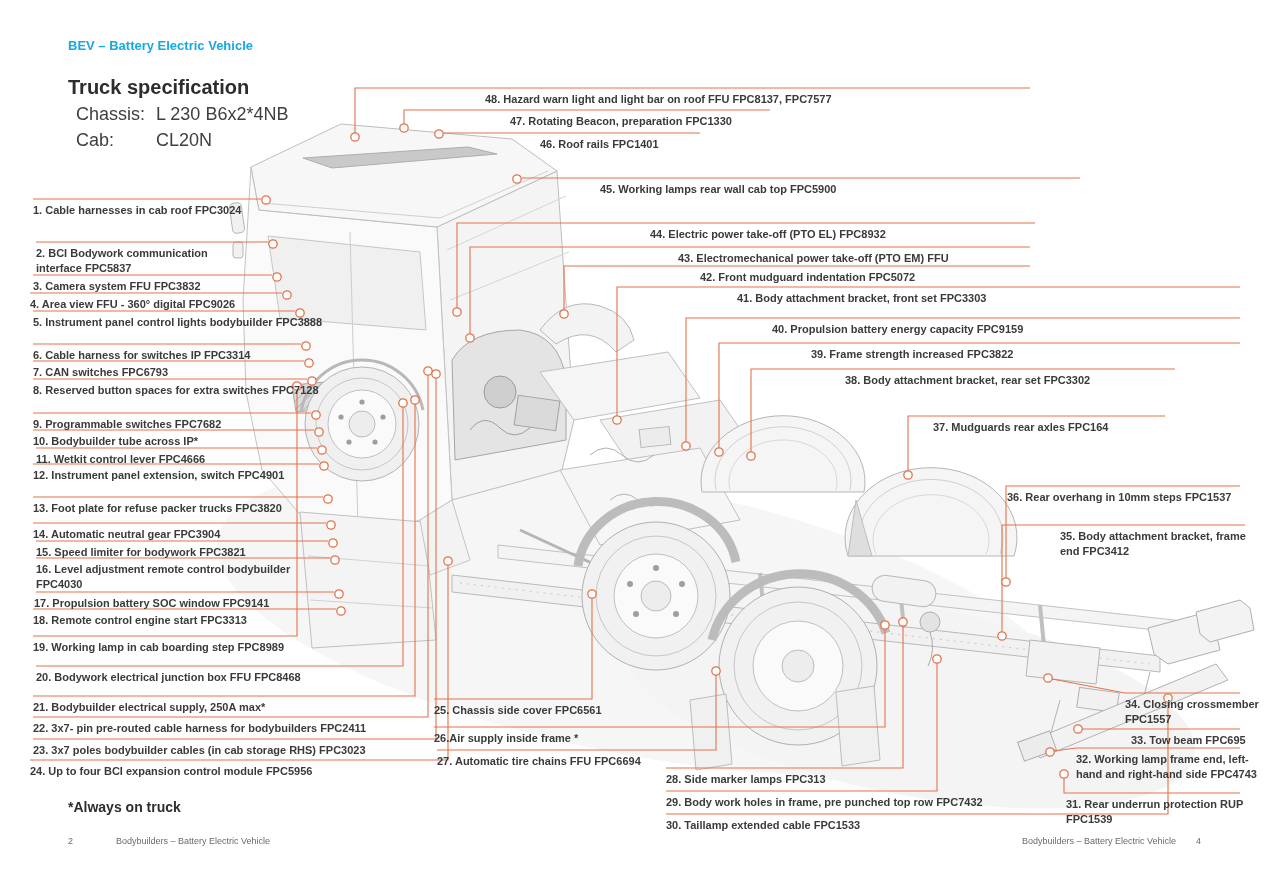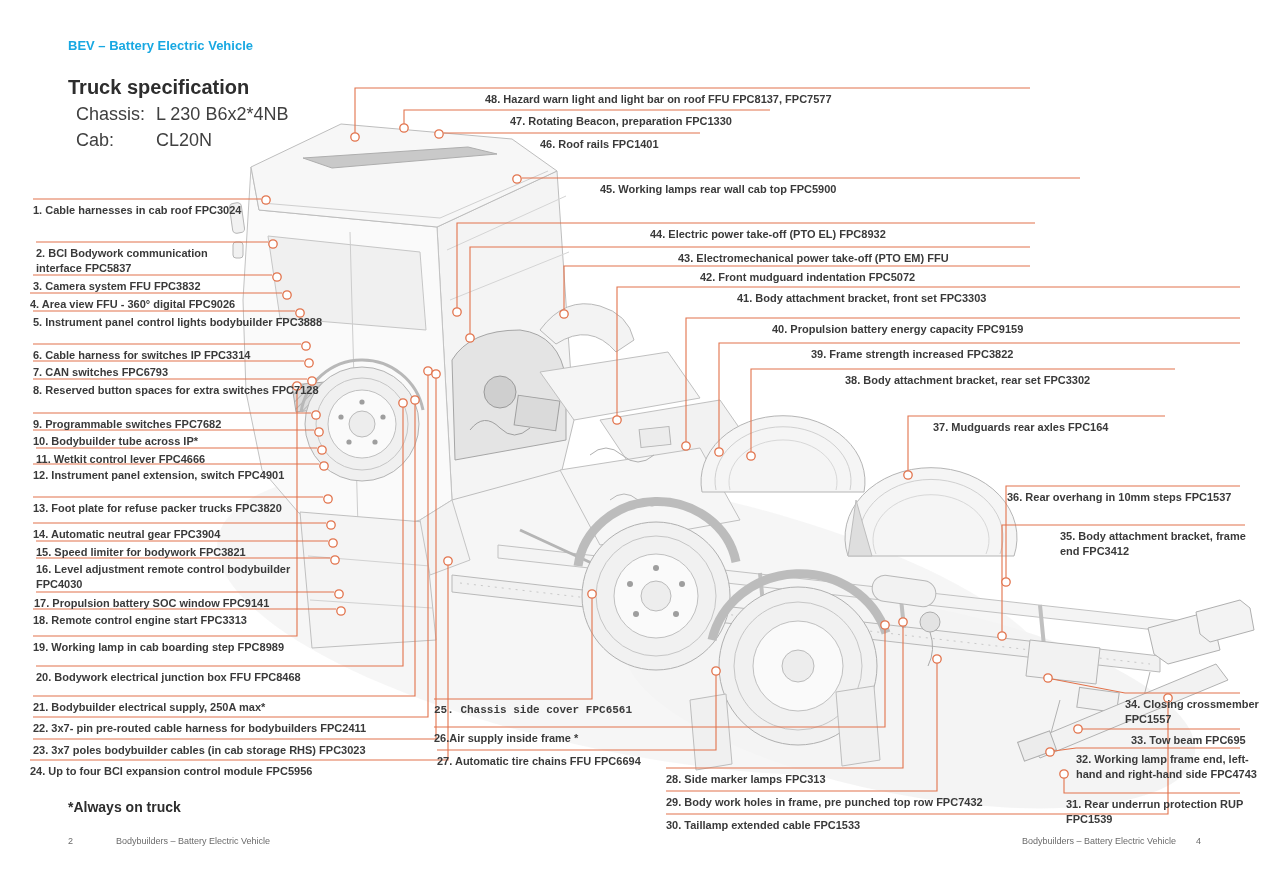--- a/index.html
+++ b/index.html
@@ -270,21 +270,21 @@
       <div class="lbl" style="left: 36px; top: 545px; white-space: nowrap;">15. Speed limiter for bodywork FPC3821</div>
       <div class="lbl" style="left: 36px; top: 562px; width: 270px;">16. Level adjustment remote control bodybuilder FPC4030</div>
       <div class="lbl" style="left: 34px; top: 596px; white-space: nowrap;">17. Propulsion battery SOC window FPC9141</div>
       <div class="lbl" style="left: 33px; top: 613px; white-space: nowrap;">18. Remote control engine start FPC3313</div>
       <div class="lbl" style="left: 33px; top: 640px; white-space: nowrap;">19. Working lamp in cab boarding step FPC8989</div>
       <div class="lbl" style="left: 36px; top: 670px; white-space: nowrap;">20. Bodywork electrical junction box FFU FPC8468</div>
       <div class="lbl" style="left: 33px; top: 700px; white-space: nowrap;">21. Bodybuilder electrical supply, 250A max*</div>
       <div class="lbl" style="left: 33px; top: 721px; white-space: nowrap;">22. 3x7- pin pre-routed cable harness for bodybuilders FPC2411</div>
       <div class="lbl" style="left: 33px; top: 743px; white-space: nowrap;">23. 3x7 poles bodybuilder cables (in cab storage RHS) FPC3023</div>
       <div class="lbl" style="left: 30px; top: 764px; white-space: nowrap;">24. Up to four BCI expansion control module FPC5956</div>
-      <div class="lbl" style="left: 434px; top: 703px; white-space: nowrap; font-family: Liberation Mono, monospace;">25. Chassis side cover FPC6561</div>
+      <div class="lbl" style="left: 434px; top: 703px; white-space: nowrap;">25. Chassis side cover FPC6561</div>
       <div class="lbl" style="left: 434px; top: 731px; white-space: nowrap;">26.Air supply inside frame *</div>
       <div class="lbl" style="left: 437px; top: 754px; white-space: nowrap;">27. Automatic tire chains FFU FPC6694</div>
       <div class="lbl" style="left: 666px; top: 772px; white-space: nowrap;">28. Side marker lamps FPC313</div>
       <div class="lbl" style="left: 666px; top: 795px; white-space: nowrap;">29. Body work holes in frame, pre punched top row FPC7432</div>
       <div class="lbl" style="left: 666px; top: 818px; white-space: nowrap;">30. Taillamp extended cable FPC1533</div>
       <div class="lbl" style="left: 1066px; top: 797px; width: 200px;">31. Rear underrun protection RUP FPC1539</div>
       <div class="lbl" style="left: 1076px; top: 752px; width: 195px;">32. Working lamp frame end, left-hand and right-hand side FPC4743</div>
       <div class="lbl" style="left: 1131px; top: 733px; white-space: nowrap;">33. Tow beam FPC695</div>
       <div class="lbl" style="left: 1125px; top: 697px; width: 150px;">34. Closing crossmember FPC1557</div>
       <div class="lbl" style="left: 1060px; top: 529px; width: 202px;">35. Body attachment bracket, frame end FPC3412</div>

